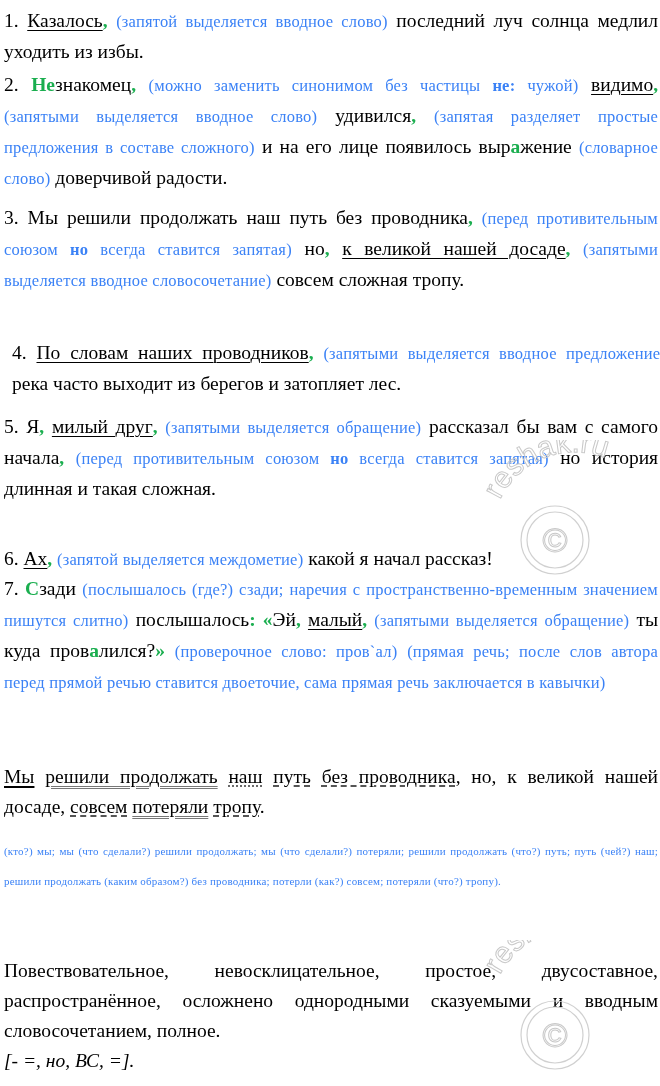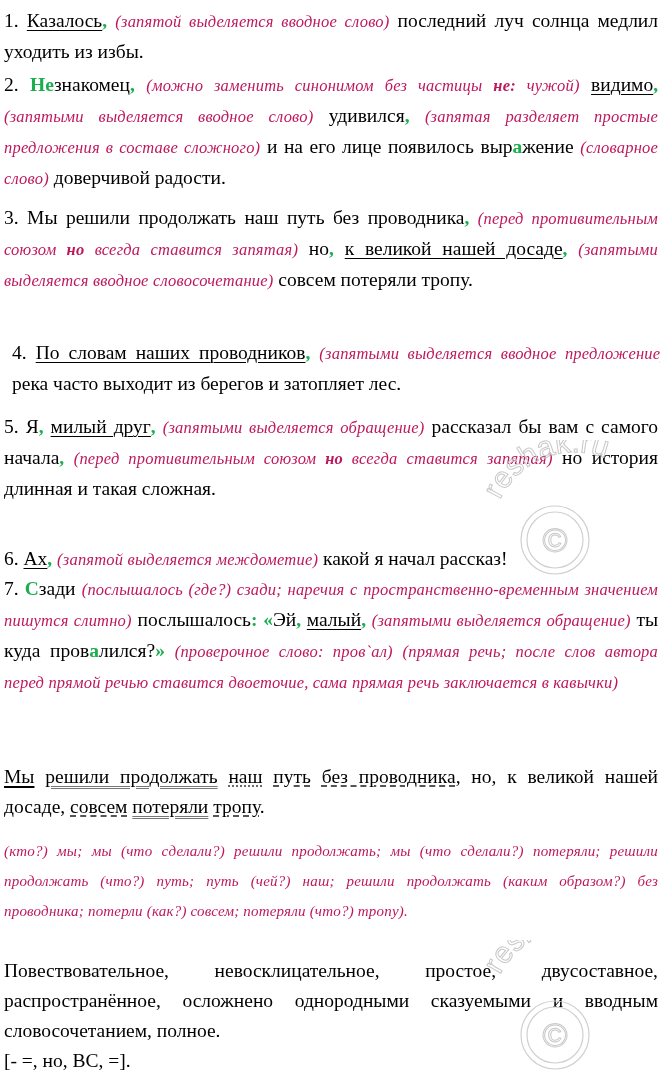--- a/index.html
+++ b/index.html
@@ -5,21 +5,21 @@
   html, body { margin: 0; padding: 0; background: #ffffff; }
   body {
     width: 660px; height: 1086px; overflow: hidden; position: relative;
     font-family: "Liberation Serif", "DejaVu Serif", serif;
     color: #000; font-size: 19.5px;
   }
   .page { position: absolute; left: 4px; top: 0; width: 654px; }
   .para {
     text-align: justify; line-height: 30px; margin: 0;
   }
-  .c { color: #be185d; font-style: italic; font-size: 16.5px; letter-spacing: 0.2px; }
+  .c { color: #3b82f6; font-size: 16.5px; letter-spacing: 0.2px; }
   .cb { font-weight: bold; }
   .g { color: #1aae4f; font-weight: bold; }
   .u { text-decoration: underline; text-decoration-thickness: 1px; text-underline-offset: 3px; }
   .u2 { text-decoration: underline; text-decoration-style: double; text-decoration-color: #777; text-decoration-thickness: 1px; text-underline-offset: 3px; }
   .udash { text-decoration: underline; text-decoration-style: dashed; text-decoration-color: #555; text-underline-offset: 3px; }
   .udot { text-decoration: underline; text-decoration-style: dotted; text-decoration-color: #666; text-underline-offset: 3px; }
   .usub { text-decoration: underline; text-decoration-thickness: 2px; text-underline-offset: 3px; }
   .watermark {
     position: absolute; pointer-events: none;
   }
@@ -49,21 +49,21 @@
     <span>доверчивой радости.</span>
   </p>
 
   <p class="para" style="position:absolute; top:203px; left:0; width:654px;">
     <span>3.</span>
     <span>Мы решили продолжать наш путь без проводника</span><span class="g">,</span>
     <span class="c"><span>(перед противительным союзом</span> <span class="cb">но</span> <span>всегда ставится запятая)</span></span>
     <span>но</span><span class="g">,</span>
     <span class="u">к великой нашей досаде</span><span class="g">,</span>
     <span class="c">(запятыми выделяется вводное словосочетание)</span>
-    <span>совсем потеряли тропу.</span>
+    <span>совсем сложная тропу.</span>
   </p>
 
   <p class="para" style="position:absolute; top:338px; left:8px; width:654px;">
     <span>4.</span>
     <span class="u">По словам наших проводников</span><span class="g">,</span>
     <span class="c">(запятыми выделяется вводное предложение)</span>
     <span>река часто выходит из берегов и затопляет лес.</span>
   </p>
 
   <p class="para" style="position:absolute; top:412px; left:0; width:654px;">
@@ -99,25 +99,25 @@
   <p class="para" style="position:absolute; top:762px; left:0; width:654px;">
     <span class="usub">Мы</span>
     <span class="u2">решили продолжать</span>
     <span class="udot">наш</span>
     <span class="udash">путь</span>
     <span class="udash">без проводника</span><span>, но, к великой нашей досаде, </span><span class="udash">совсем</span>
     <span class="u2">потеряли</span>
     <span class="udash">тропу</span><span>.</span>
   </p>
 
-  <p class="para c" style="position:absolute; top:836px; left:0; width:654px; font-size:15px;">(кто?) мы; мы (что сделали?) решили продолжать; мы (что сделали?) потеряли; решили продолжать (что?) путь; путь (чей?) наш; решили продолжать (каким образом?) без проводника; потерли (как?) совсем; потеряли (что?) тропу).</p>
+  <p class="para c" style="position:absolute; top:836px; left:0; width:654px; font-size:11px;">(кто?) мы; мы (что сделали?) решили продолжать; мы (что сделали?) потеряли; решили продолжать (что?) путь; путь (чей?) наш; решили продолжать (каким образом?) без проводника; потерли (как?) совсем; потеряли (что?) тропу).</p>
 
   <p class="para" style="position:absolute; top:956px; left:0; width:654px;">Повествовательное, невосклицательное, простое, двусоставное, распространённое, осложнено однородными сказуемыми и вводным словосочетанием, полное.</p>
 
-  <p class="para" style="position:absolute; top:1046px; left:0; width:654px;">[- =, но, ВС, =].</p>
+  <p class="para" style="position:absolute; top:1046px; left:0; width:654px;font-style:italic;">[- =, но, ВС, =].</p>
 </div>
 
 <div class="watermark" style="left:470px; top:440px; width:200px; height:150px;">
   <svg width="200" height="150" viewBox="0 0 200 150">
     <defs>
       <path id="arc1" d="M 30 60 A 70 70 0 0 1 180 130" fill="none"></path>
     </defs>
     <text font-family="Liberation Sans, sans-serif" font-size="30" fill="none" stroke="#c8c8c8" stroke-width="1">
       <textPath href="#arc1">reshak.ru</textPath>
     </text>

